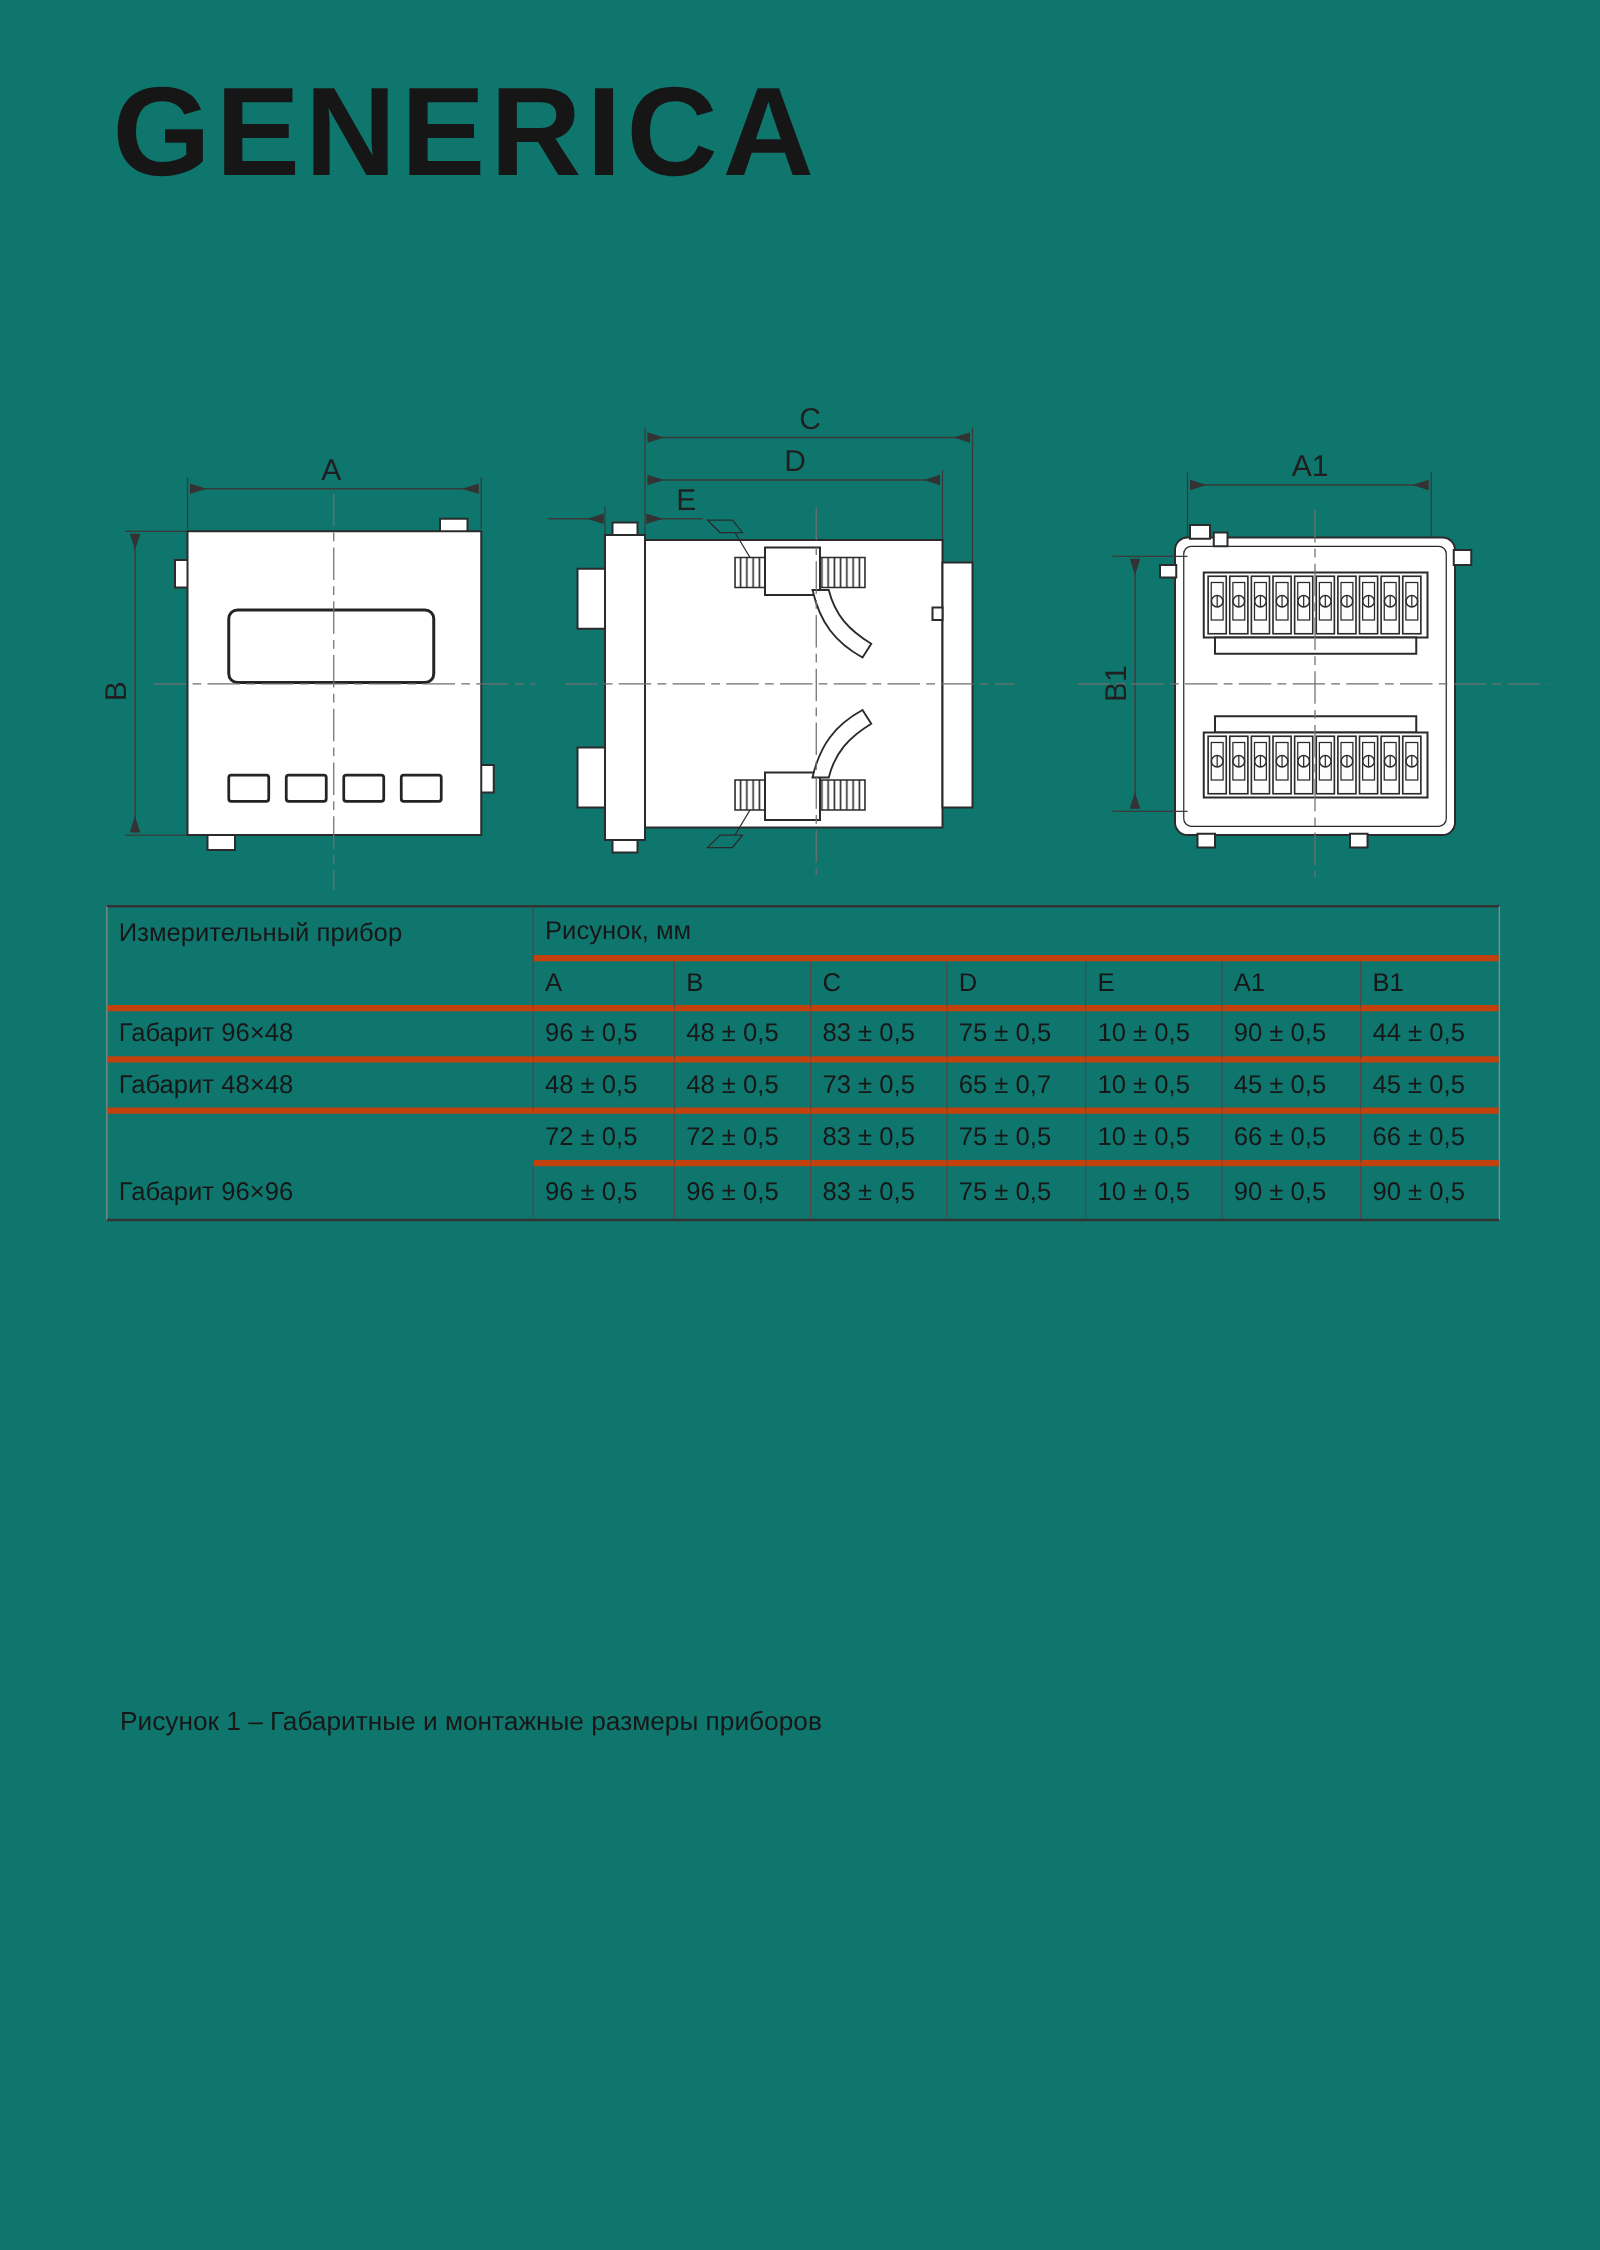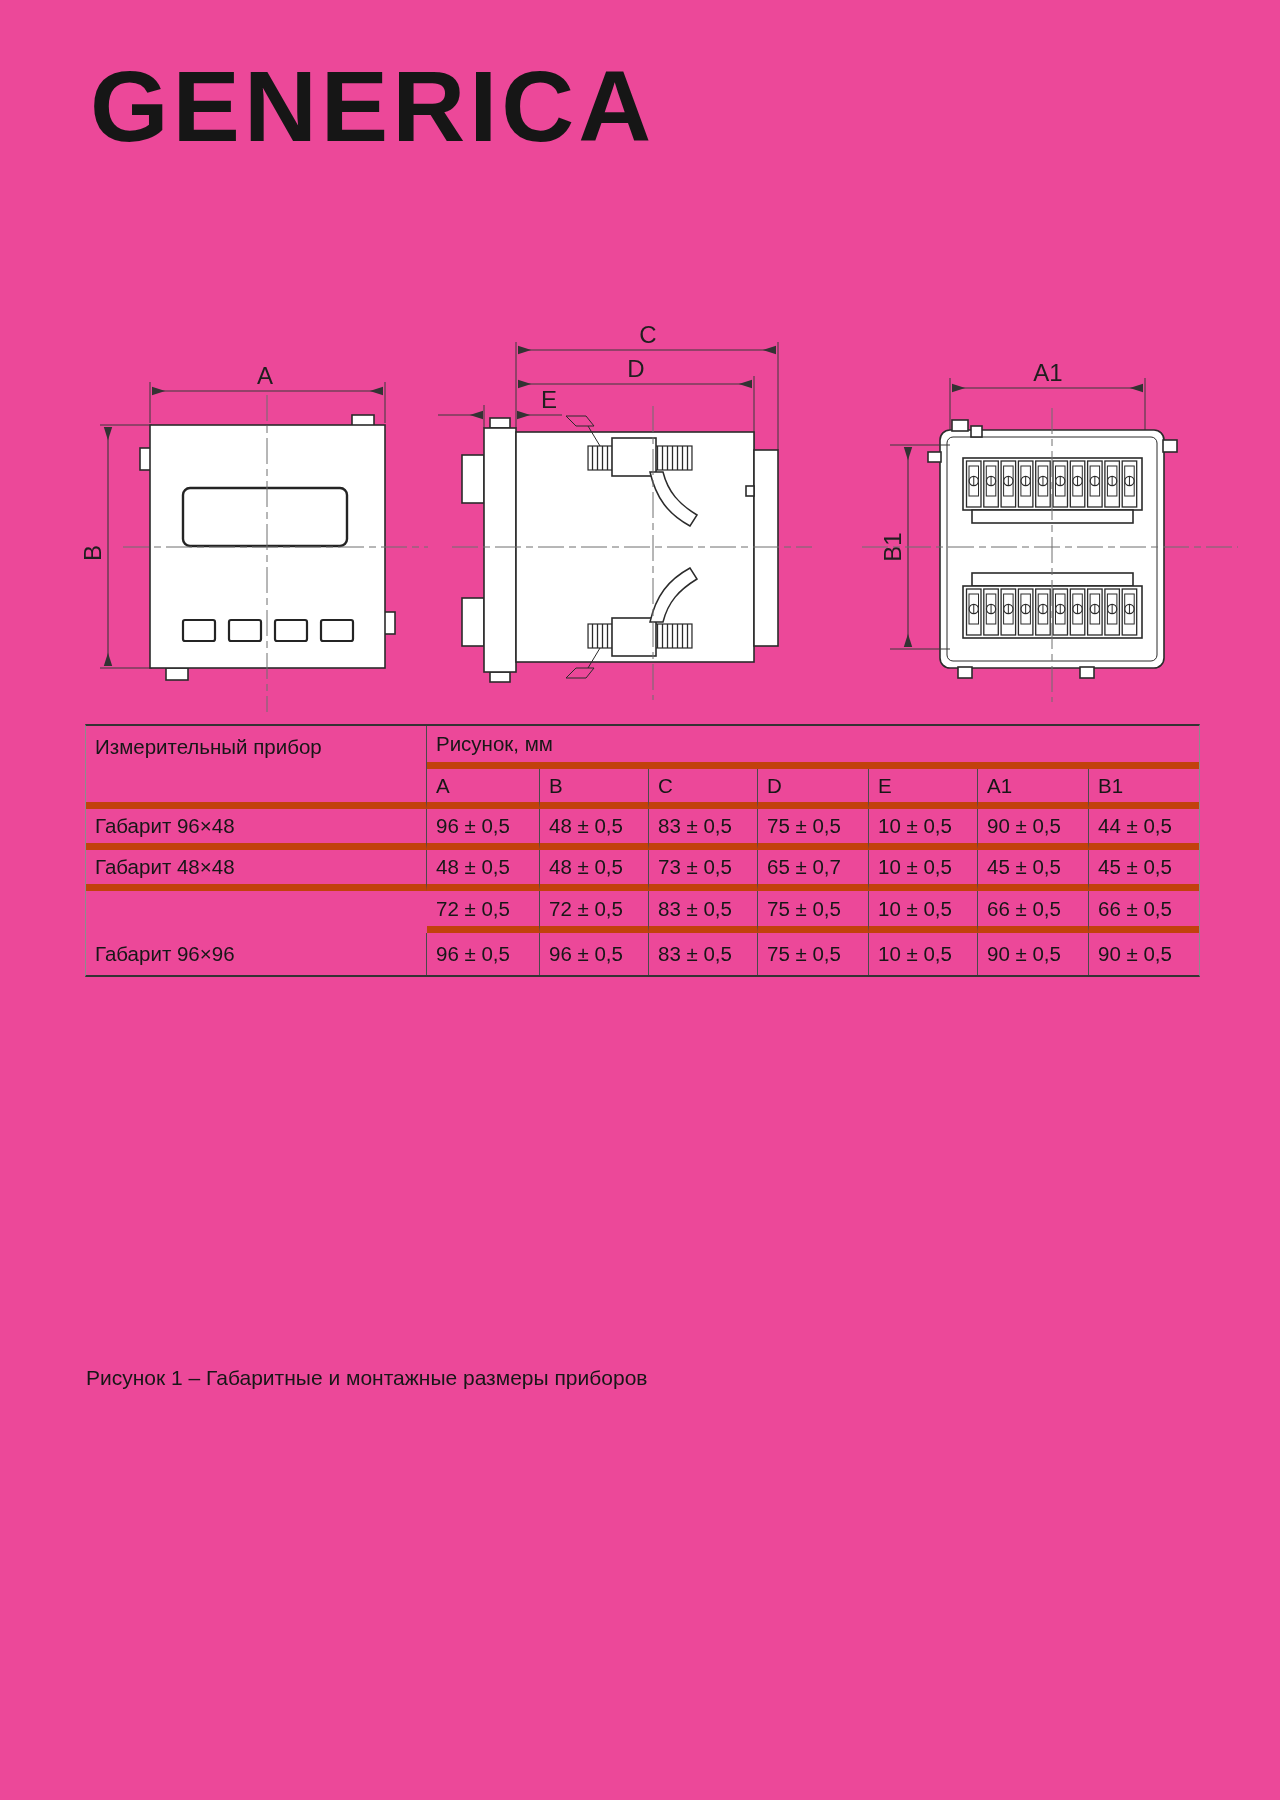--- a/index.html
+++ b/index.html
@@ -1,16 +1,16 @@
 <!DOCTYPE html>
 <html><head>
 <meta charset="utf-8">
 <style>
   html,body{margin:0;padding:0;background:#fff;}
-  .page{position:relative;width:1280px;height:1800px;background:#ec4899;overflow:hidden;
+  .page{position:relative;width:1280px;height:1800px;background:#0f766e;overflow:hidden;
         font-family:"Liberation Sans",sans-serif;color:#1c1c1c;}
   .logo{position:absolute;left:90px;top:56px;font-size:101px;font-weight:700;
         letter-spacing:4px;color:#161616;line-height:1;}
   svg.drawing{position:absolute;left:0;top:270px;}
   .fillw{fill:#ffffff;stroke:#2b2b2b;stroke-width:1.6;}
   .thin{fill:none;stroke:#2b2b2b;stroke-width:1;}
   .dim{stroke:#3a3a3a;stroke-width:1.1;fill:none;}
   .ext{stroke:#3a3a3a;stroke-width:1;fill:none;}
   .cl{stroke:#6f6f6f;stroke-width:1;stroke-dasharray:26 5 7 5;fill:none;}
   .dimtext{font-family:"Liberation Sans",sans-serif;font-size:24px;fill:#1f1f1f;}
@@ -22,26 +22,26 @@
 
   
   .tbl{position:absolute;left:85px;top:724px;width:1113px;
        display:grid;
        grid-template-columns:341px 113px 109px 109px 111px 109px 111px 110px;
        grid-template-rows:43px 40px 41px 41px 42px 42px;
        border-top:2px solid #333;border-bottom:2px solid #333;
        border-left:1px solid #8c8c8c;border-right:1px solid #8c8c8c;
        font-size:20.5px;color:#171717;box-sizing:content-box;}
   .cell{display:flex;align-items:center;padding-left:9px;box-sizing:border-box;
-        border-right:1px solid #4a4a4a;border-bottom:7px solid #c2410c;white-space:nowrap;}
+        border-right:1px solid #4a4a4a;border-bottom:5px solid #c2410c;white-space:nowrap;}
   .noR{border-right:none;}
   .noB{border-bottom:none;}
   .c-dev{grid-area:1/1/3/2;align-items:flex-start;padding-top:9px;}
   .c-dims{grid-area:1/2/2/9;border-right:none;}
-  .caption{position:absolute;left:86px;top:1366px;font-size:21px;color:#171717;}
+  .caption{position:absolute;left:96px;top:1366px;font-size:21px;color:#171717;}
 </style>
 </head>
 <body>
 
 <div class="page">
 
   <div class="logo">GENERICA</div>
 
   <svg class="drawing" width="1280" height="460" viewBox="0 0 1280 460" xmlns="http://www.w3.org/2000/svg">
     <defs>

